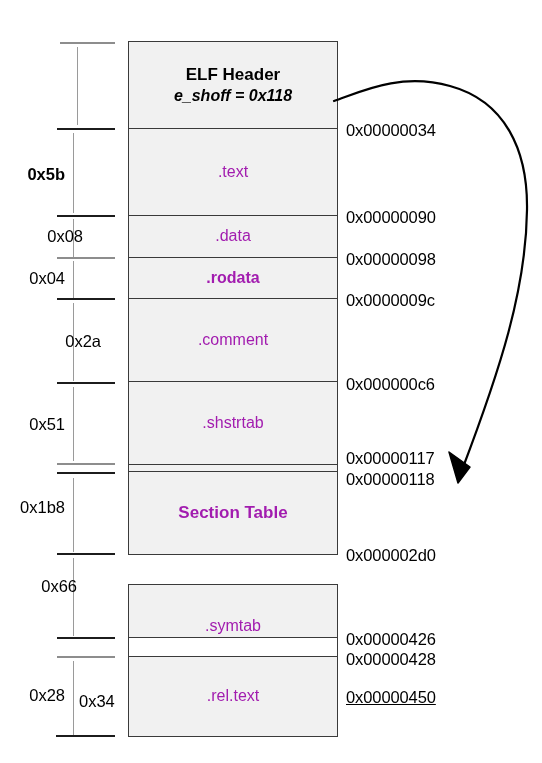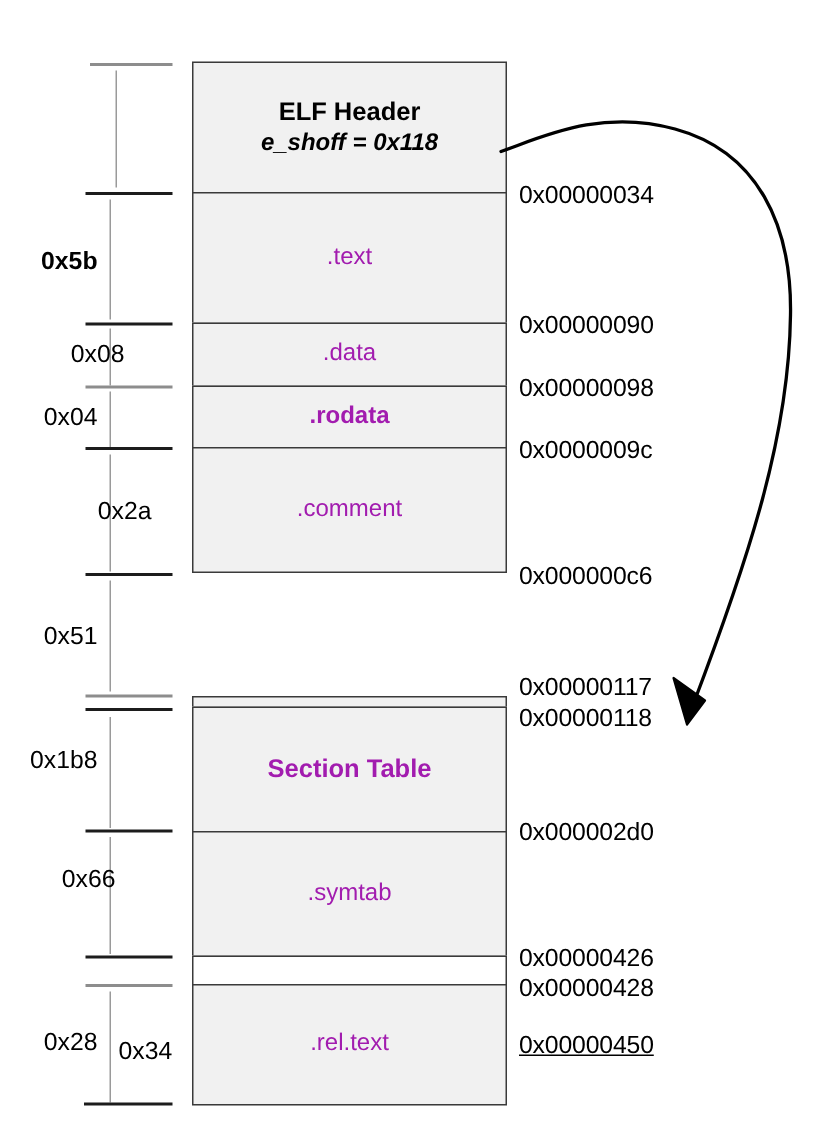--- a/index.html
+++ b/index.html
@@ -171,28 +171,31 @@
     </div>
 
     <div class="section-box" style="top:216px; height:42px;font-weight:bold;">
       <div class="section-label">.rodata</div>
     </div>
 
     <div class="section-box" style="top:257px; height:84px;">
       <div class="section-label">.comment</div>
     </div>
 
+    <div class="section-box" style="top:340px; height:84px;">
+      <div class="section-label">.shstrtab</div>
+    </div>
 
     <div class="section-box" style="top:423px; height:8px;"></div>
 
     <div class="section-box" style="top:430px; height:84px;">
       <div class="section-label bold">Section Table</div>
     </div>
 
-    <div class="section-box" style="top:513px; height:84px;">
+    <div class="section-box" style="top:543px; height:84px;">
       <div class="section-label">.symtab</div>
     </div>
 
     <div class="section-box gap-box" style="top:596px; height:20px;"></div>
 
     <div class="section-box" style="top:615px; height:81px;">
       <div class="section-label">.rel.text</div>
     </div>
   </div>
 

